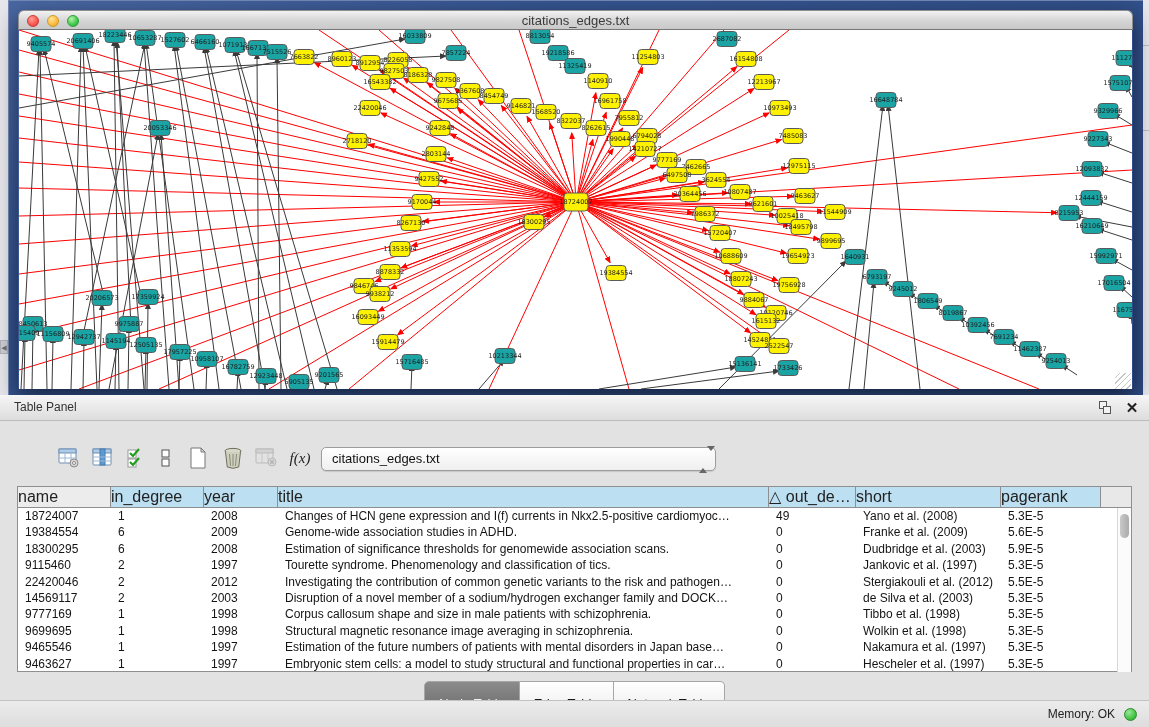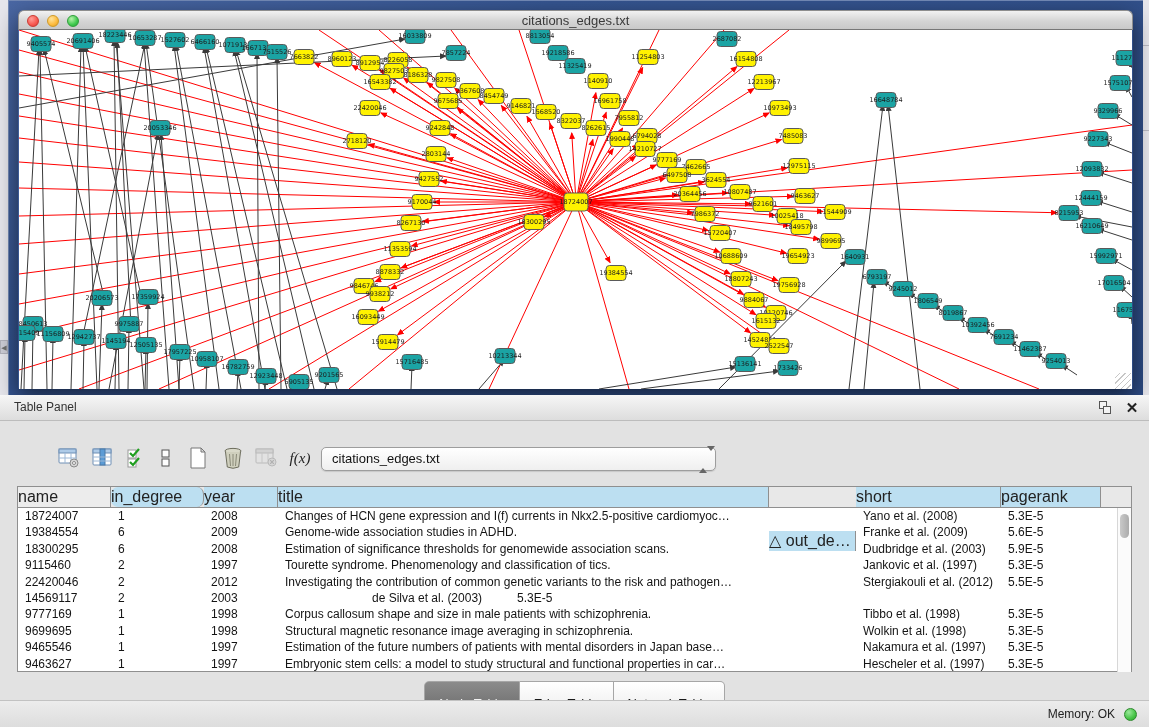--- a/index.html
+++ b/index.html
@@ -59,22 +59,22 @@
   #tbl { position:absolute; left:17px; top:91px; width:1115px; height:186px; background:#fff; border:1px solid #8f8f8f; }
   #tbl-head { display:flex; height:21px; border-bottom:1px solid #8f8f8f; background:#e8e8e8; }
   .hcell { height:20px; line-height:20px; text-align:left; font-size:16px; color:#222;
     background:#bcdff1; border-right:1px solid #8f8f8f; overflow:hidden; white-space:nowrap; }
   .hcell.gray { background:#ececec; }
   .hcell.blank { background:#e8e8e8; border-right:none; }
   #tbl-body { position:relative; height:164px; overflow:hidden; }
   .trow { display:flex; height:16.4px; }
   .tcell { font-size:12px; color:#141414; line-height:16.4px; padding-left:7px;
     white-space:nowrap; overflow:hidden; border-right:none; }
-  .c0 { width:93px; } .c1 { width:93px;border-radius:7px; } .c2 { width:74px; } .c3 { width:491px; }
-  .c4 { width:87px;margin-top:44px; } .c5 { width:145px; } .c6 { width:100px; } .c7 { width:15px; flex:1; }
+  .c0 { width:93px; } .c1 { width:93px; } .c2 { width:74px; } .c3 { width:491px; }
+  .c4 { width:87px; } .c5 { width:145px; } .c6 { width:100px; } .c7 { width:15px; flex:1; }
   #vscroll { position:absolute; right:0; top:0; width:14px; height:164px; background:#fbfbfb; border-left:1px solid #d7d7d7; }
   #vscroll .thumb { position:absolute; left:2px; top:6px; width:9px; height:24px; background:linear-gradient(90deg,#c9c9c9,#ababab); border-radius:5px; }
   
   #tabs { position:absolute; left:0; top:286px; width:1149px; height:24px; display:flex; justify-content:center; }
   .seg { height:21px; line-height:20px; font-size:13px; padding:12px 14px; background:linear-gradient(#ffffff,#f1f1f1);
     border:1px solid #a6a6a6; border-left:none; color:#1a1a1a; }
   .seg:first-child { border-left:1px solid #a6a6a6; border-radius:5px 0 0 5px; }
   .seg:last-child { border-radius:0 5px 5px 0; }
   .seg.sel { background:linear-gradient(#8b8b8b,#737373); color:#f4f4f4; text-shadow:0 1px 1px rgba(0,0,0,.3); }
   
@@ -903,20 +903,21 @@
             <div class="tcell c2">2012</div>
             <div class="tcell c3">Investigating the contribution of common genetic variants to the risk and pathogen…</div>
             <div class="tcell c4">0</div>
             <div class="tcell c5">Stergiakouli et al. (2012)</div>
             <div class="tcell c6">5.5E-5</div>
           </div>
           <div class="trow">
             <div class="tcell c0">14569117</div>
             <div class="tcell c1">2</div>
             <div class="tcell c2">2003</div>
+            <div class="tcell c3">Disruption of a novel member of a sodium/hydrogen exchanger family and DOCK…</div>
             <div class="tcell c4">0</div>
             <div class="tcell c5">de Silva et al. (2003)</div>
             <div class="tcell c6">5.3E-5</div>
           </div>
           <div class="trow">
             <div class="tcell c0">9777169</div>
             <div class="tcell c1">1</div>
             <div class="tcell c2">1998</div>
             <div class="tcell c3">Corpus callosum shape and size in male patients with schizophrenia.</div>
             <div class="tcell c4">0</div>

